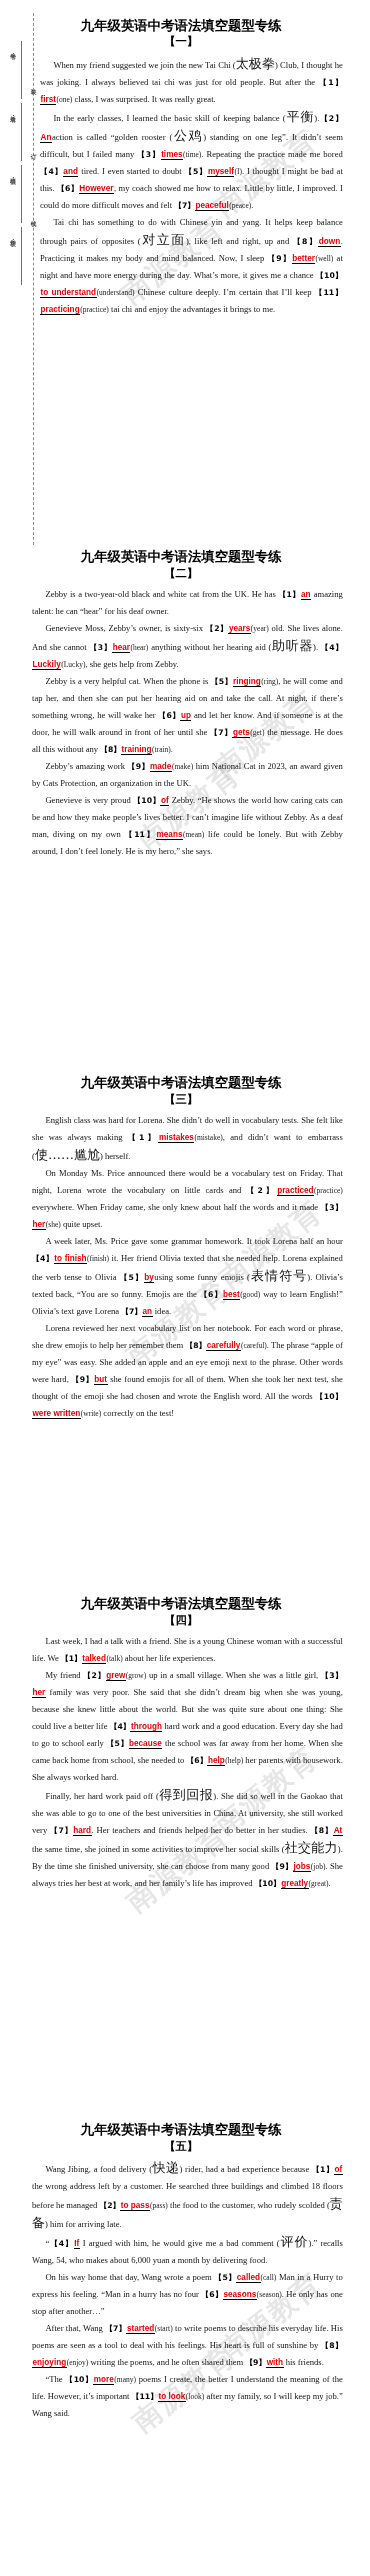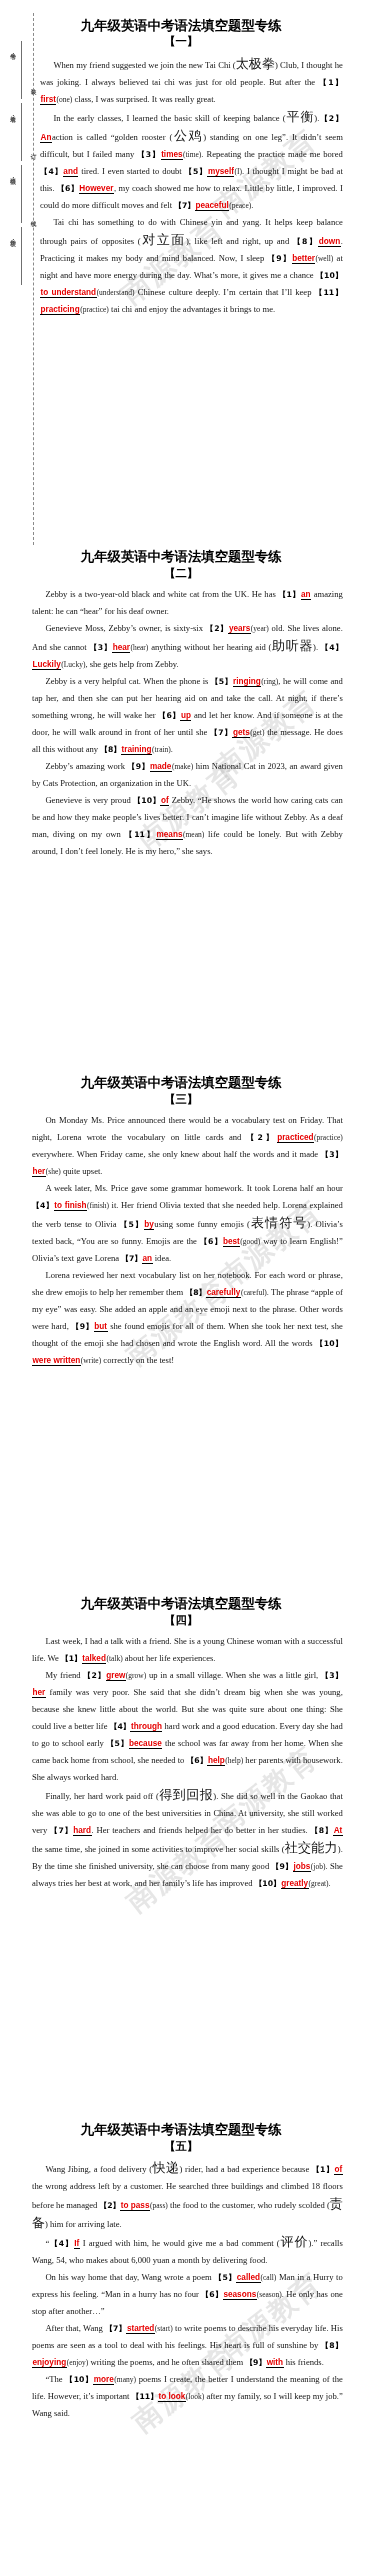--- a/index.html
+++ b/index.html
@@ -149,20 +149,21 @@
       <p class="para">Zebby is a very helpful cat. When the phone is <span class="num">【5】</span><span class="ans">ringing</span><span class="cue">(ring)</span>, he will come and tap her, and then she can put her hearing aid on and take the call. At night, if there’s something wrong, he will wake her <span class="num">【6】</span><span class="ans">up</span> and let her know. And if someone is at the door, he will walk around in front of her until she <span class="num">【7】</span><span class="ans">gets</span><span class="cue">(get)</span> the message. He does all this without any <span class="num">【8】</span><span class="ans">training</span><span class="cue">(train)</span>.</p>
       <p class="para">Zebby’s amazing work <span class="num">【9】</span><span class="ans">made</span><span class="cue">(make)</span> him National Cat in 2023, an award given by Cats Protection, an organization in the UK.</p>
       <p class="para">Genevieve is very proud <span class="num">【10】</span><span class="ans">of</span> Zebby. “He shows the world how caring cats can be and how they make people’s lives better. I can’t imagine life without Zebby. As a deaf man, diving on my own <span class="num">【11】</span><span class="ans">means</span><span class="cue">(mean)</span> life could be lonely. But with Zebby around, I don’t feel lonely. He is my hero,” she says.</p>
     </div>
   </div>
 
   <div class="section" style="top:1075px;">
     <h1 class="sec-title">九年级英语中考语法填空题型专练</h1>
     <div class="sec-num">【三】</div>
     <div class="body-text narrow">
+      <p class="para">English class was hard for Lorena. She didn’t do well in vocabulary tests. She felt like she was always making <span class="num">【1】</span><span class="ans">mistakes</span><span class="cue">(mistake)</span>, and didn’t want to embarrass (<span class="cn">使……尴尬</span>) herself.</p>
       <p class="para">On Monday Ms. Price announced there would be a vocabulary test on Friday. That night, Lorena wrote the vocabulary on little cards and <span class="num">【2】</span><span class="ans">practiced</span><span class="cue">(practice)</span> everywhere. When Friday came, she only knew about half the words and it made <span class="num">【3】</span><span class="ans">her</span><span class="cue">(she)</span> quite upset.</p>
       <p class="para">A week later, Ms. Price gave some grammar homework. It took Lorena half an hour <span class="num">【4】</span><span class="ans">to finish</span><span class="cue">(finish)</span> it. Her friend Olivia texted that she needed help. Lorena explained the verb tense to Olivia <span class="num">【5】</span><span class="ans">by</span>using some funny emojis (<span class="cn">表情符号</span>). Olivia’s texted back, “You are so funny. Emojis are the <span class="num">【6】</span><span class="ans">best</span><span class="cue">(good)</span> way to learn English!” Olivia’s text gave Lorena <span class="num">【7】</span><span class="ans">an</span> idea.</p>
       <p class="para">Lorena reviewed her next vocabulary list on her notebook. For each word or phrase, she drew emojis to help her remember them <span class="num">【8】</span><span class="ans">carefully</span><span class="cue">(careful)</span>. The phrase “apple of my eye” was easy. She added an apple and an eye emoji next to the phrase. Other words were hard, <span class="num">【9】</span><span class="ans">but</span> she found emojis for all of them. When she took her next test, she thought of the emoji she had chosen and wrote the English word. All the words <span class="num">【10】</span><span class="ans">were written</span><span class="cue">(write)</span> correctly on the test!</p>
     </div>
   </div>
 
   <div class="section" style="top:1596px;">
     <h1 class="sec-title">九年级英语中考语法填空题型专练</h1>
     <div class="sec-num">【四】</div>
     <div class="body-text narrow">

